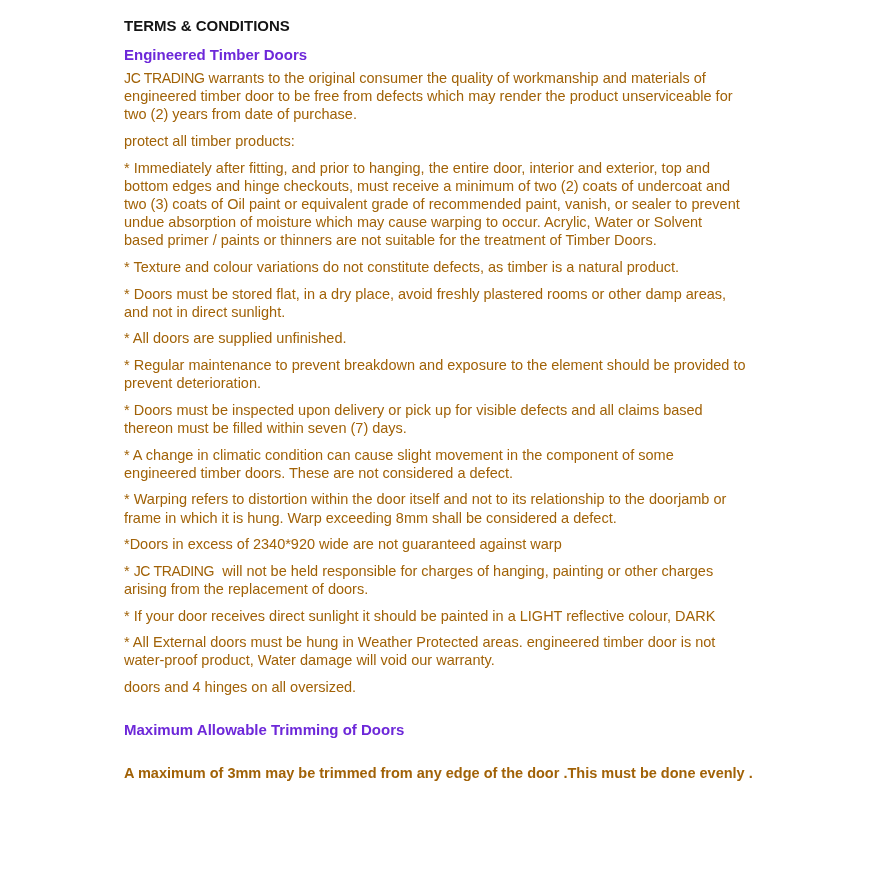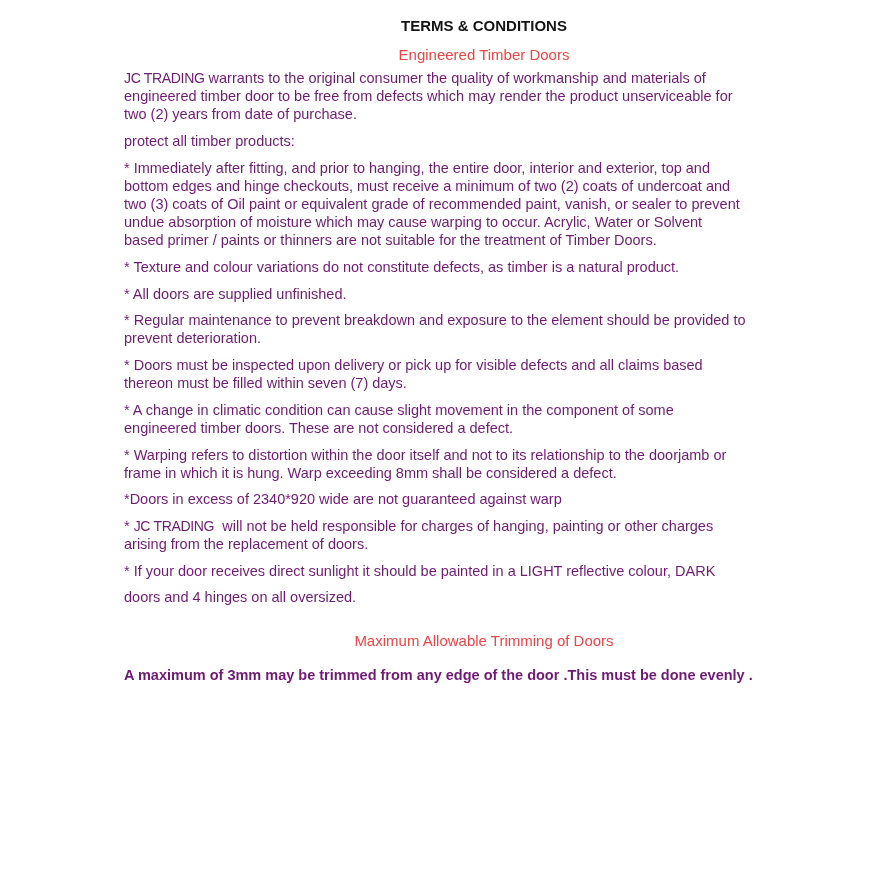--- a/index.html
+++ b/index.html
@@ -21,40 +21,38 @@
     top: 17px;
     width: 720px;
   }
   .doc-title {
     font-size: 15px;
     line-height: 18px;
     font-weight: bold;
     color: #141414;
     margin: 0 0 11px 0;
     white-space: pre;
-    text-align: center;
   }
   .doc-heading {
     font-size: 15px;
     line-height: 18px;
-    font-weight: normal;
-    color: #ef4444;
+    font-weight: bold;
+    color: #6d28d9;
     margin: 0 0 5px 0;
     white-space: pre;
-    text-align: center;
   }
   .doc-heading.trimming {
     margin-top: 25px;
-    margin-bottom: 16px;
+    margin-bottom: 25px;
   }
   .para {
     font-size: 14.5px;
     line-height: 18.2px;
     margin: 0 0 8.4px 0;
-    color: #701a75;
+    color: #a16207;
   }
   .line {
     display: block;
     white-space: pre;
   }
   .brand {
     font-size: 0.97em;
     letter-spacing: -0.35px;
   }
   .final-para {
@@ -81,20 +79,24 @@
         <span class="line">* Immediately after fitting, and prior to hanging, the entire door, interior and exterior, top and</span>
         <span class="line">bottom edges and hinge checkouts, must receive a minimum of two (2) coats of undercoat and</span>
         <span class="line">two (3) coats of Oil paint or equivalent grade of recommended paint, vanish, or sealer to prevent</span>
         <span class="line">undue absorption of moisture which may cause warping to occur. Acrylic, Water or Solvent</span>
         <span class="line">based primer / paints or thinners are not suitable for the treatment of Timber Doors.</span>
       </p>
       <p class="para">
         <span class="line">* Texture and colour variations do not constitute defects, as timber is a natural product.</span>
       </p>
       <p class="para">
+        <span class="line">* Doors must be stored flat, in a dry place, avoid freshly plastered rooms or other damp areas,</span>
+        <span class="line">and not in direct sunlight.</span>
+      </p>
+      <p class="para">
         <span class="line">* All doors are supplied unfinished.</span>
       </p>
       <p class="para">
         <span class="line">* Regular maintenance to prevent breakdown and exposure to the element should be provided to</span>
         <span class="line">prevent deterioration.</span>
       </p>
       <p class="para">
         <span class="line">* Doors must be inspected upon delivery or pick up for visible defects and all claims based</span>
         <span class="line">thereon must be filled within seven (7) days.</span>
       </p>
@@ -110,18 +112,22 @@
         <span class="line">*Doors in excess of 2340*920 wide are not guaranteed against warp</span>
       </p>
       <p class="para">
         <span class="line">* <span class="brand">JC TRADING</span>  will not be held responsible for charges of hanging, painting or other charges</span>
         <span class="line">arising from the replacement of doors.</span>
       </p>
       <p class="para">
         <span class="line">* If your door receives direct sunlight it should be painted in a LIGHT reflective colour, DARK</span>
       </p>
       <p class="para">
+        <span class="line">* All External doors must be hung in Weather Protected areas. engineered timber door is not</span>
+        <span class="line">water-proof product, Water damage will void our warranty.</span>
+      </p>
+      <p class="para">
         <span class="line">doors and 4 hinges on all oversized.</span>
       </p>
     </div>
   <h2 class="doc-heading trimming">Maximum Allowable Trimming of Doors</h2>
   <p class="para final-para">A maximum of 3mm may be trimmed from any edge of the door .This must be done evenly .</p>
 </div>
 
 </body></html>

